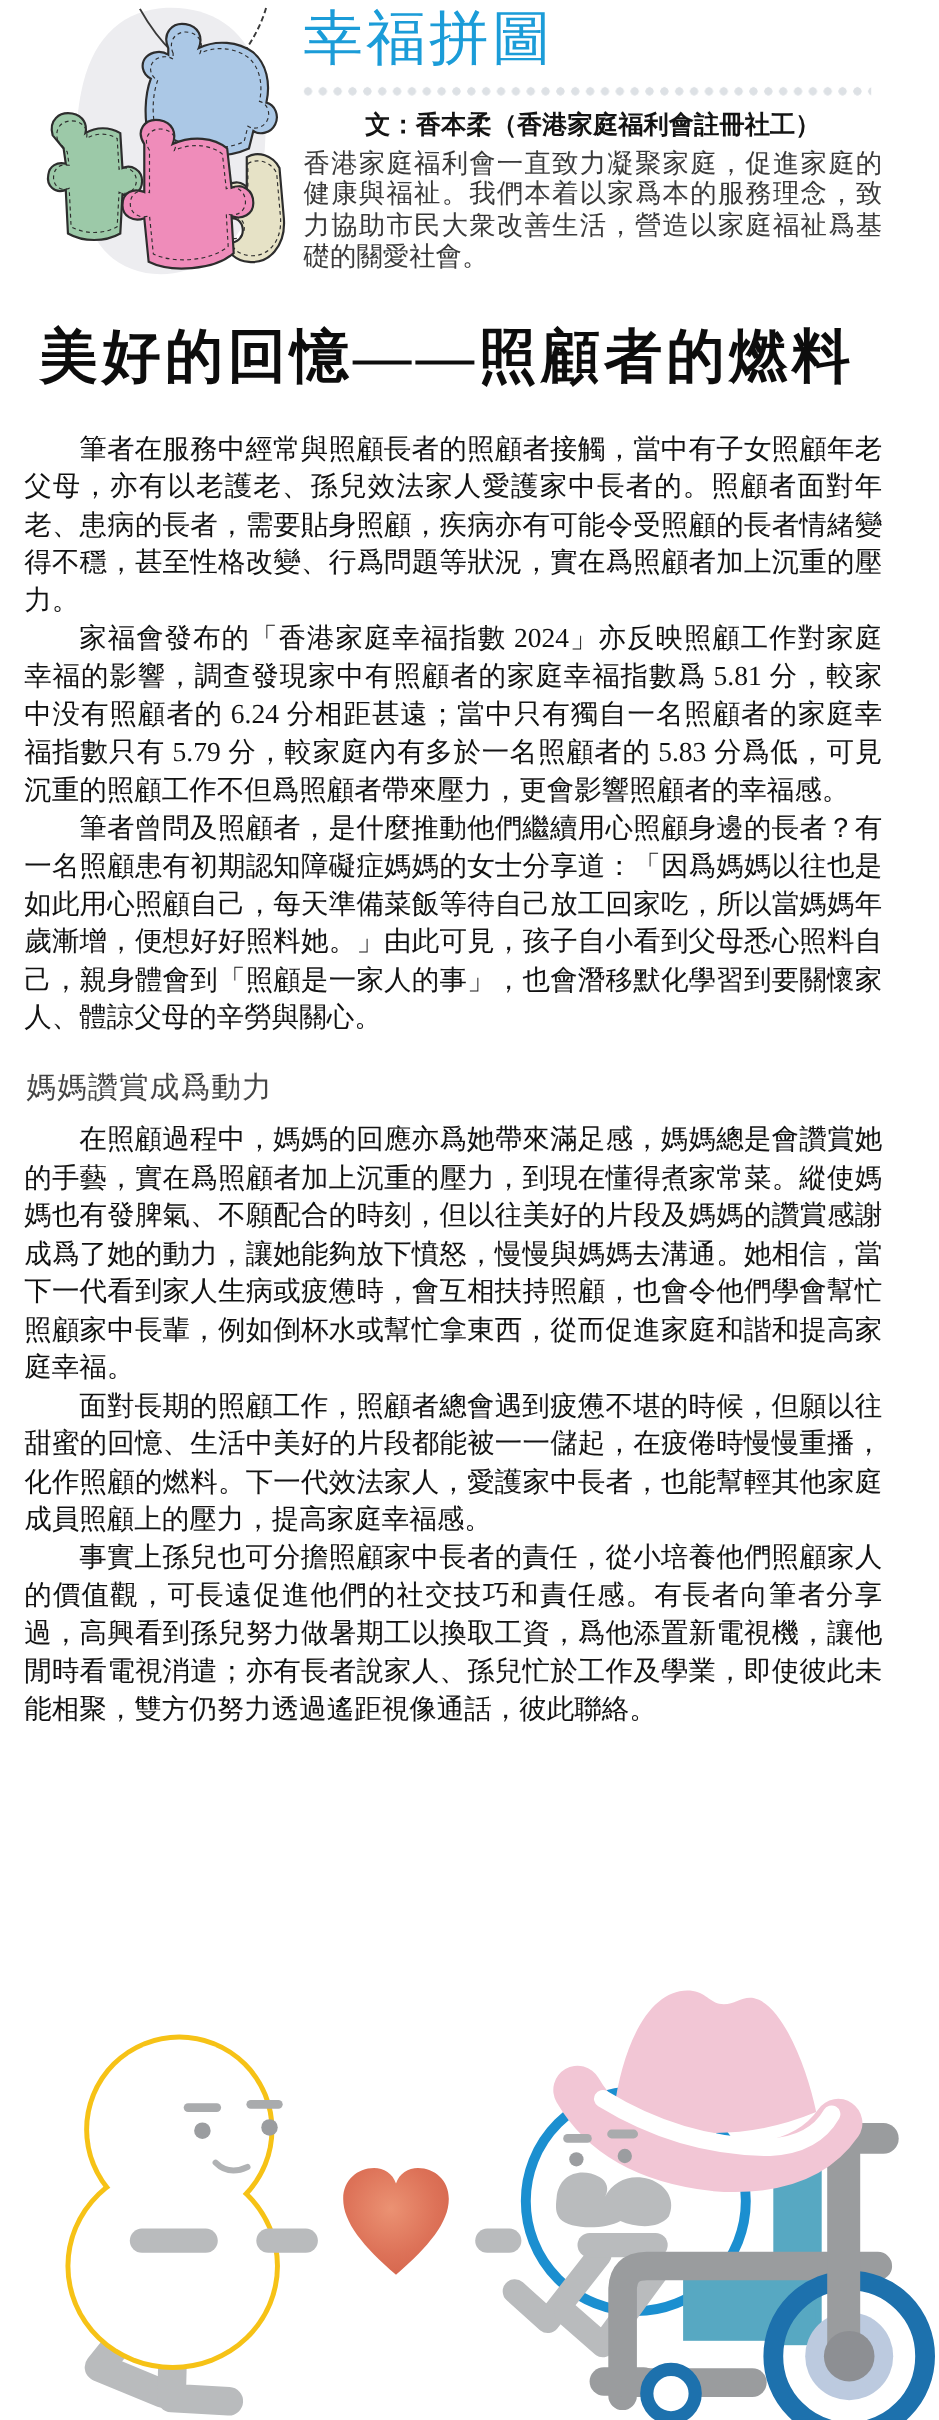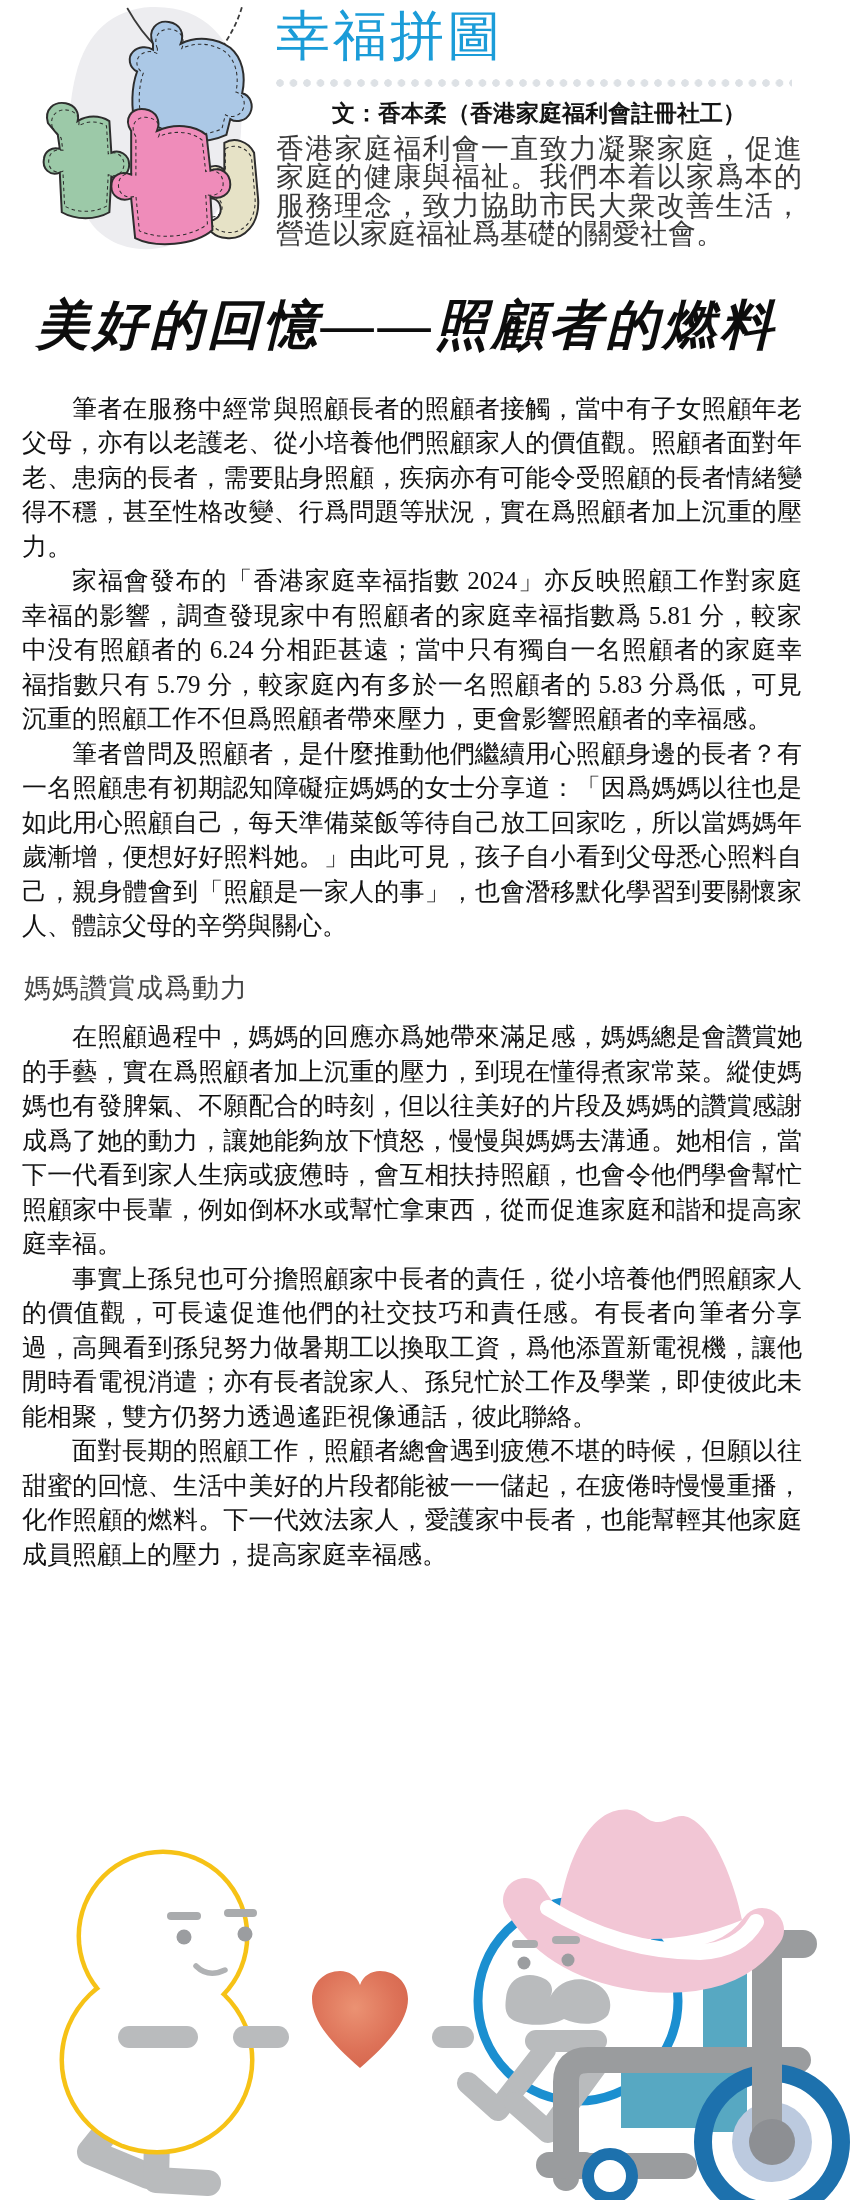--- a/index.html
+++ b/index.html
@@ -18,28 +18,28 @@
     font-weight:400;font-size:54px;line-height:1.08;color:#1b9cd8;letter-spacing:3px;
   }
   .dots{
     margin-top:15px;height:8px;width:516px;
     background:radial-gradient(circle at 4px 4px,#dde1e5 3.5px,transparent 4px);
     background-size:13.5px 8px;background-repeat:repeat-x;
   }
   .byline{margin:13px 0 0 0;font-weight:700;font-size:23px;line-height:1.2;color:#141414;text-align:center;}
   .intro{
     margin:7px 0 0 0;font-family:"Liberation Sans","DejaVu Sans",sans-serif;
-    font-size:28px;line-height:28.5px;color:#3a3a3a;text-align:justify;text-justify:inter-ideograph;
+    font-size:24px;line-height:28.5px;color:#3a3a3a;text-align:justify;text-justify:inter-ideograph;
   }
 
   
   .article{padding:46px 48px 0 22px;box-sizing:border-box;}
   .headline{
     margin:0 0 0 14px;font-weight:700;font-size:53px;line-height:1.05;
-    color:#0d0d0d;letter-spacing:4px;white-space:nowrap;font-style:italic;
+    color:#0d0d0d;letter-spacing:4px;white-space:nowrap;
   }
   .body-p{
     margin:0;font-size:25px;line-height:34.5px;color:#121212;
     text-align:justify;text-justify:inter-ideograph;text-indent:2em;
   }
   .body-p.first{margin-top:38px;}
   .sec-heading{
     margin:28px 0 16px 2px;font-family:"Liberation Sans","DejaVu Sans",sans-serif;
     font-weight:500;font-size:27px;line-height:1.2;color:#454545;letter-spacing:1px;
   }
@@ -76,30 +76,30 @@
 
     <h1 class="column-title">幸福拼圖</h1>
     <div class="dots"></div>
     <p class="byline">文：香本柔（香港家庭福利會註冊社工）</p>
     <p class="intro">香港家庭福利會一直致力凝聚家庭，促進家庭的健康與福祉。我們本着以家爲本的服務理念，致力協助市民大衆改善生活，營造以家庭福祉爲基礎的關愛社會。</p>
   </header>
 
   <article class="article">
     <h2 class="headline">美好的回憶——照顧者的燃料</h2>
 
-    <p class="body-p first">筆者在服務中經常與照顧長者的照顧者接觸，當中有子女照顧年老父母，亦有以老護老、從小培養他們照顧家人的價值觀。照顧者面對年老、患病的長者，需要貼身照顧，疾病亦有可能令受照顧的長者情緒變得不穩，甚至性格改變、行爲問題等狀況，實在爲照顧者加上沉重的壓力。</p>
+    <p class="body-p first">筆者在服務中經常與照顧長者的照顧者接觸，當中有子女照顧年老父母，亦有以老護老、孫兒效法家人愛護家中長者的。照顧者面對年老、患病的長者，需要貼身照顧，疾病亦有可能令受照顧的長者情緒變得不穩，甚至性格改變、行爲問題等狀況，實在爲照顧者加上沉重的壓力。</p>
     <p class="body-p">家福會發布的「香港家庭幸福指數 2024」亦反映照顧工作對家庭幸福的影響，調查發現家中有照顧者的家庭幸福指數爲 5.81 分，較家中没有照顧者的 6.24 分相距甚遠；當中只有獨自一名照顧者的家庭幸福指數只有 5.79 分，較家庭內有多於一名照顧者的 5.83 分爲低，可見沉重的照顧工作不但爲照顧者帶來壓力，更會影響照顧者的幸福感。</p>
 
     <p class="body-p">筆者曾問及照顧者，是什麼推動他們繼續用心照顧身邊的長者？有一名照顧患有初期認知障礙症媽媽的女士分享道：「因爲媽媽以往也是如此用心照顧自己，每天準備菜飯等待自己放工回家吃，所以當媽媽年歲漸增，便想好好照料她。」由此可見，孩子自小看到父母悉心照料自己，親身體會到「照顧是一家人的事」，也會潛移默化學習到要關懷家人、體諒父母的辛勞與關心。</p>
 
     <h3 class="sec-heading">媽媽讚賞成爲動力</h3>
     <p class="body-p">在照顧過程中，媽媽的回應亦爲她帶來滿足感，媽媽總是會讚賞她的手藝，實在爲照顧者加上沉重的壓力，到現在懂得煮家常菜。縱使媽媽也有發脾氣、不願配合的時刻，但以往美好的片段及媽媽的讚賞感謝成爲了她的動力，讓她能夠放下憤怒，慢慢與媽媽去溝通。她相信，當下一代看到家人生病或疲憊時，會互相扶持照顧，也會令他們學會幫忙照顧家中長輩，例如倒杯水或幫忙拿東西，從而促進家庭和諧和提高家庭幸福。</p>
 
+    <p class="body-p">面對長期的照顧工作，照顧者總會遇到疲憊不堪的時候，但願以往甜蜜的回憶、生活中美好的片段都能被一一儲起，在疲倦時慢慢重播，化作照顧的燃料。下一代效法家人，愛護家中長者，也能幫輕其他家庭成員照顧上的壓力，提高家庭幸福感。</p>
     <p class="body-p">事實上孫兒也可分擔照顧家中長者的責任，從小培養他們照顧家人的價值觀，可長遠促進他們的社交技巧和責任感。有長者向筆者分享過，高興看到孫兒努力做暑期工以換取工資，爲他添置新電視機，讓他閒時看電視消遣；亦有長者說家人、孫兒忙於工作及學業，即使彼此未能相聚，雙方仍努力透過遙距視像通話，彼此聯絡。</p>
-    <p class="body-p">面對長期的照顧工作，照顧者總會遇到疲憊不堪的時候，但願以往甜蜜的回憶、生活中美好的片段都能被一一儲起，在疲倦時慢慢重播，化作照顧的燃料。下一代效法家人，愛護家中長者，也能幫輕其他家庭成員照顧上的壓力，提高家庭幸福感。</p>
   </article>
 
   <svg class="footer-illo" width="854" height="420" viewBox="0 0 854 420">
     <defs>
       <radialGradient id="heartGrad" cx="45%" cy="38%" r="78%">
         <stop offset="0%" stop-color="#eb9273"></stop>
         <stop offset="55%" stop-color="#dd7258"></stop>
         <stop offset="100%" stop-color="#d16048"></stop>
       </radialGradient>
     </defs>

